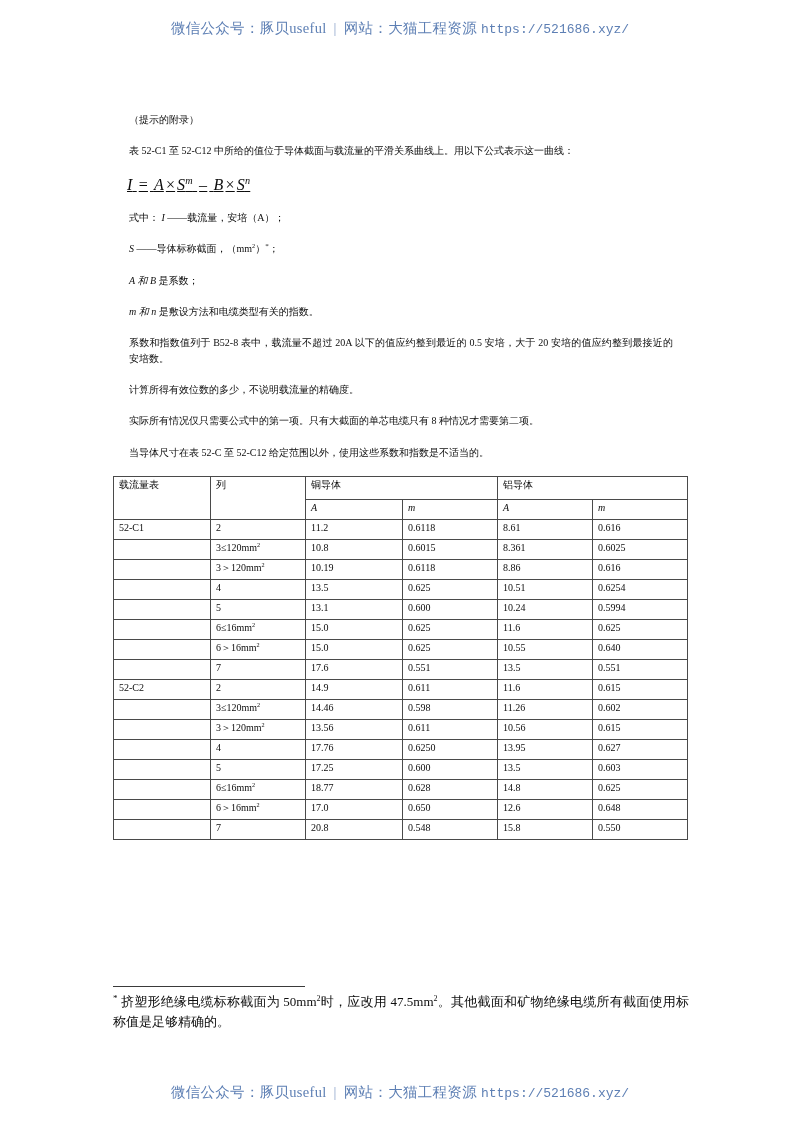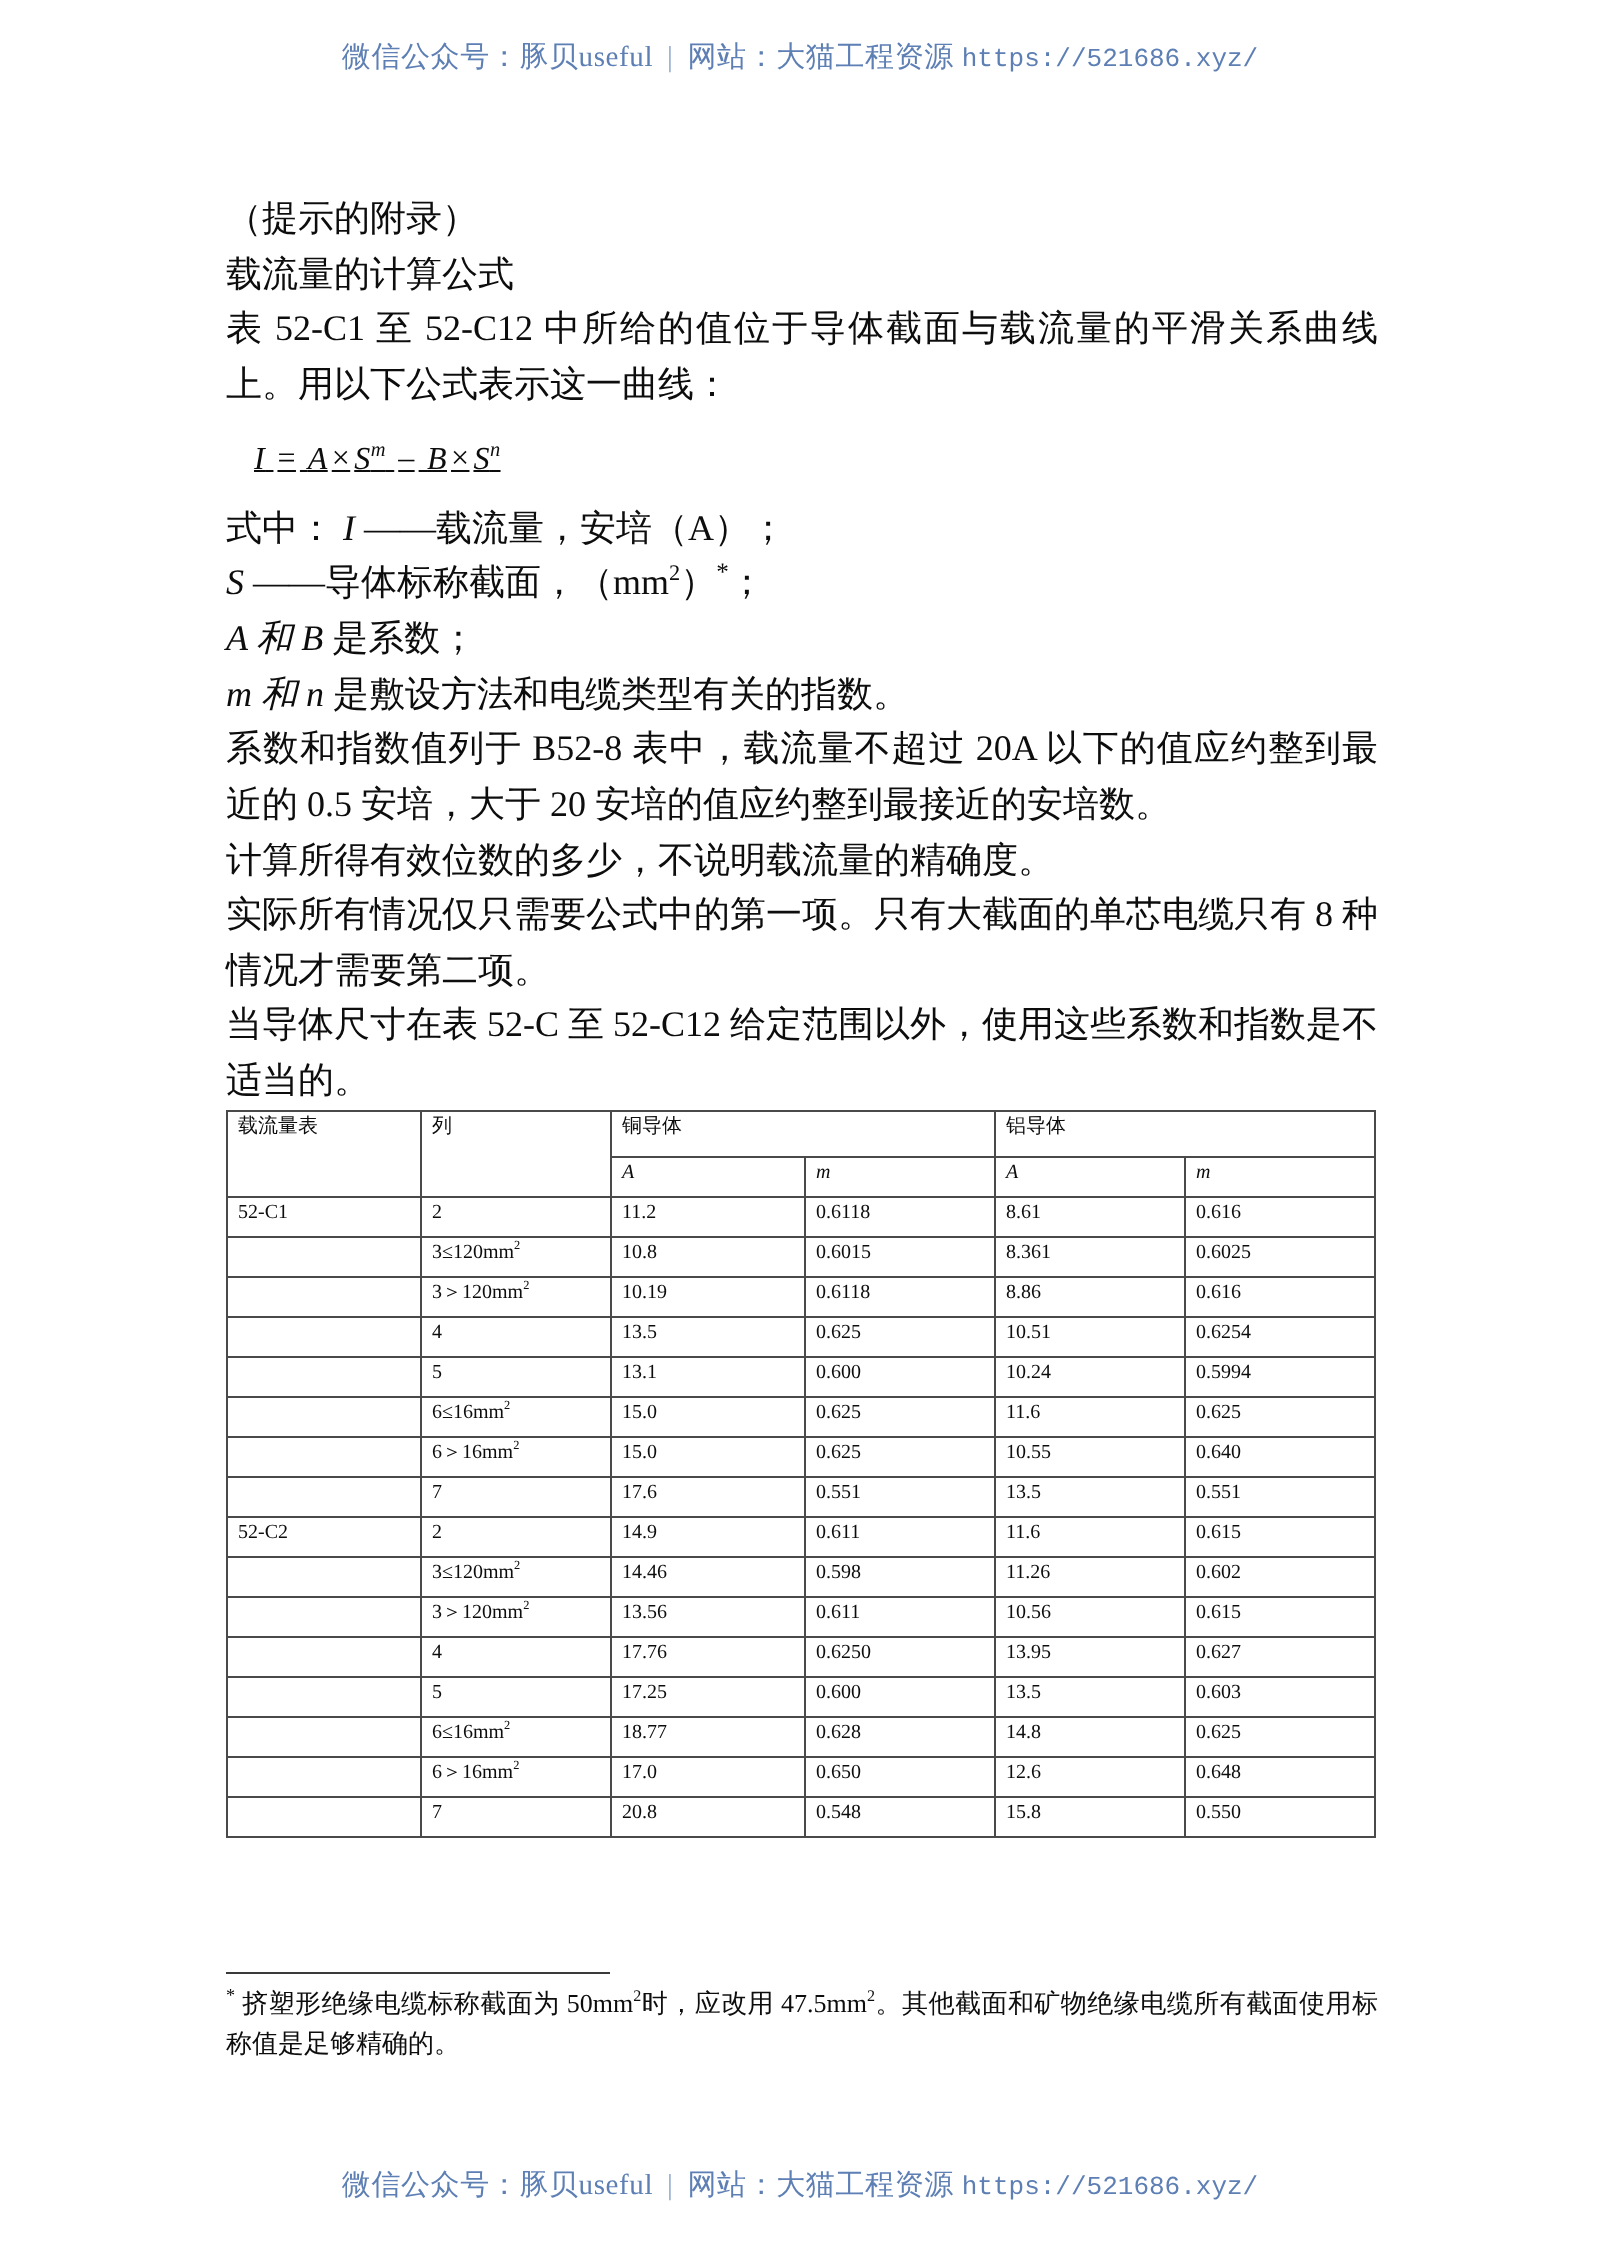--- a/index.html
+++ b/index.html
@@ -43,23 +43,23 @@
 
   
   .page {
     position: absolute;
     left: 113px;
     top: 96px;
     width: 576px;
   }
 
   .line {
-    font-size: 18px;
+    font-size: 10px;
     line-height: 1.535;
-    margin: 0;
+    margin: 16px;
     text-align: justify;
     text-justify: inter-ideograph;
   }
   .line.nojust { text-align: left; }
 
   
   .formula {
     margin: 13px 0 12px 14px;
     font-size: 16px;
     font-style: italic;
@@ -143,21 +143,20 @@
 <body>
 
 <div class="watermark watermark-top">
   <span>微信公众号：豚贝useful</span><span class="wm-sep">|</span><span>网站：大猫工程资源</span>
   <span class="wm-url">https://521686.xyz/</span>
 </div>
 
 <div class="page">
 
   <p class="line nojust">（提示的附录）</p>
-  <p class="line nojust">载流量的计算公式</p>
   <p class="line">表 52-C1 至 52-C12 中所给的值位于导体截面与载流量的平滑关系曲线上。用以下公式表示这一曲线：</p>
 
   <div class="formula">
     <span>I</span>
     <span class="op">=</span>
     <span>A</span><span class="op">×</span><span>S</span><sup>m</sup>
     <span class="op">–</span>
     <span>B</span><span class="op">×</span><span>S</span><sup>n</sup>
   </div>
 

